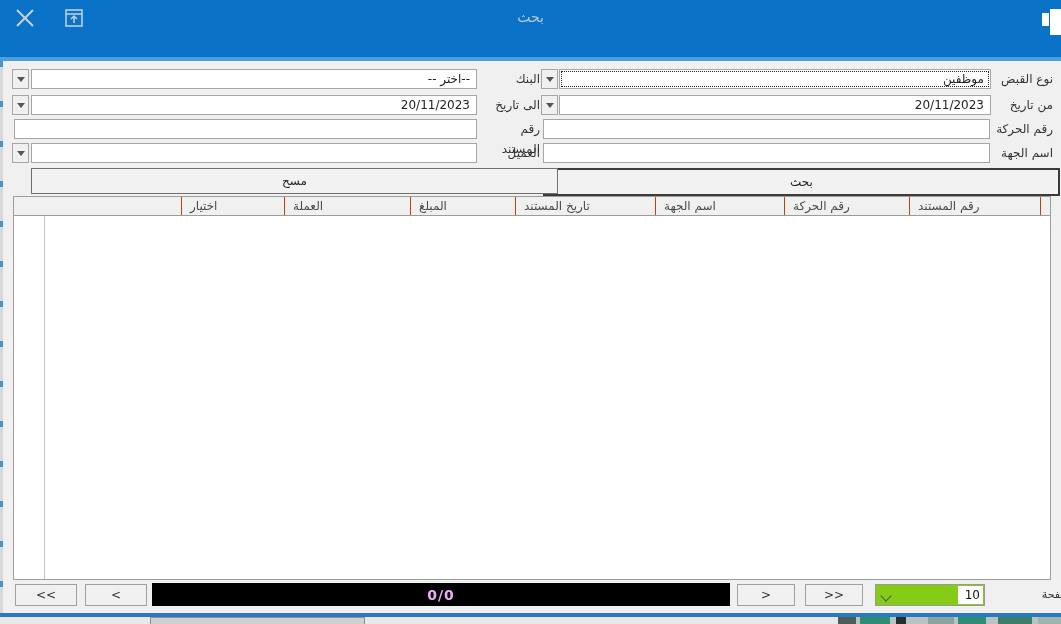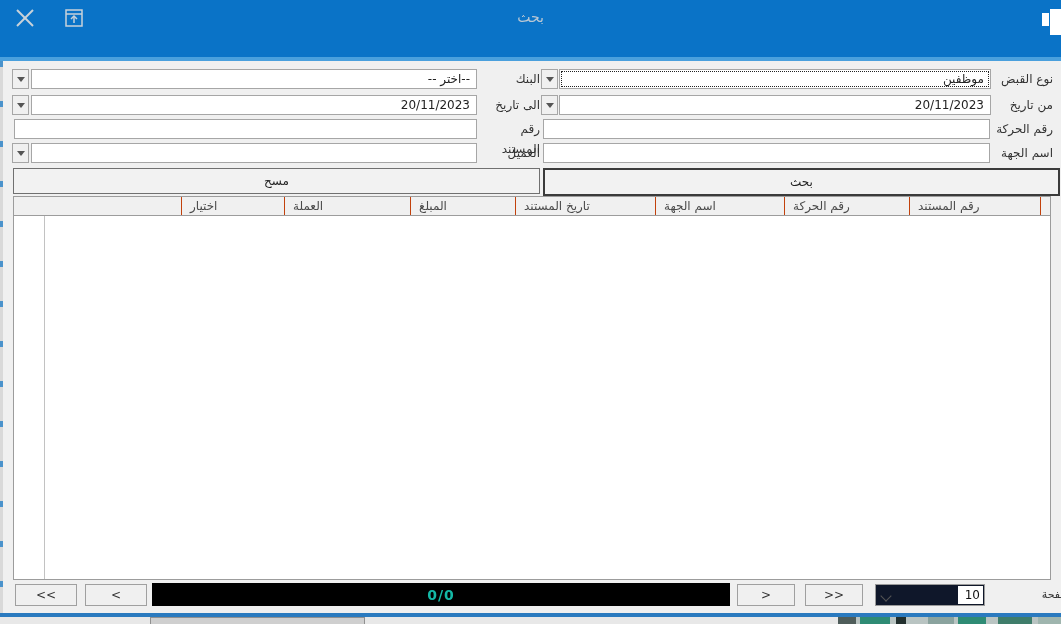--- a/index.html
+++ b/index.html
@@ -52,23 +52,23 @@
   .gh-cell.blank{padding:0;}
   .grid-body{position:absolute;left:13px;top:216px;width:1038px;height:364px;
     background:#fff;border:1px solid #9c9c9c;border-top:none;box-sizing:border-box;}
   .grid-body .leftover-line{position:absolute;left:30px;top:0;width:1px;height:100%;background:#c2c2c2;}
 
   
   .pgbtn{position:absolute;top:584px;height:22px;background:#f0f0f0;border:1px solid #a0a0a0;
     font-size:12px;color:#333;display:flex;align-items:center;justify-content:center;cursor:pointer;box-sizing:border-box;}
   .counterbar{position:absolute;left:152px;top:583px;width:578px;height:23px;background:#000;
     display:flex;align-items:center;justify-content:center;}
-  .counterbar span{color:#14b8a6;font-weight:bold;font-size:14px;letter-spacing:1px;}
+  .counterbar span{color:#f0abfc;font-weight:bold;font-size:14px;letter-spacing:1px;}
   .pagesize-select{position:absolute;left:875px;top:584px;width:110px;height:22px;
-    background:#0f172a;border:1px solid #9a9a9a;box-sizing:border-box;cursor:pointer;}
+    background:#84cc16;border:1px solid #9a9a9a;box-sizing:border-box;cursor:pointer;}
   .pagesize-select .chev{position:absolute;left:6px;top:7px;width:7px;height:7px;
     border-left:1px solid #555;border-bottom:1px solid #555;transform:rotate(-45deg);}
   .pagesize-select .val{position:absolute;right:1px;top:1px;width:22px;height:18px;background:#fff;
     font-size:12px;color:#111;text-align:right;padding-right:3px;line-height:18px;}
   .pagesize-label{position:absolute;left:1036px;top:584px;width:65px;height:22px;line-height:22px;
     font-size:11px;color:#333;direction:rtl;}
 
   
   .win-bottom{position:absolute;left:0;top:613px;width:1061px;height:4px;background:#2a7abf;}
   .behind{position:absolute;left:0;top:617px;width:1061px;height:7px;background:#e8e8e8;}
@@ -137,21 +137,21 @@
   <div class="fld-label" style="left:990px;top:143px;width:63px;">اسم الجهة</div>
   <div class="txt" style="left:543px;top:143px;width:433px;"></div>
 
   <div class="fld-label" style="left:480px;top:143px;width:60px;">العميل</div>
   <div class="txt" style="left:31px;top:143px;width:432px;"></div>
   <div class="ddbtn" style="left:12px;top:143px;">
       <span class="arr"></span>
     </div>
 
   <div class="btn default" style="left:543px;top:168px;width:513px;height:24px;">بحث</div>
-  <div class="btn" style="left:13px;top:168px;width:525px;height:24px;text-align:center;">مسح</div>
+  <div class="btn" style="left:31px;top:168px;width:525px;height:24px;text-align:center;">مسح</div>
 
   <div class="grid-header">
     <div class="gh-cell blank" style="width:10px;"></div>
     <div class="gh-cell" style="width:131px;">رقم المستند</div>
     <div class="gh-cell" style="width:125px;">رقم الحركة</div>
     <div class="gh-cell" style="width:129px;">اسم الجهة</div>
     <div class="gh-cell" style="width:140px;">تاريخ المستند</div>
     <div class="gh-cell" style="width:105px;">المبلغ</div>
     <div class="gh-cell" style="width:126px;margin-left:32px;">العملة</div>
     <div class="gh-cell" style="width:71px;">اختيار</div>

